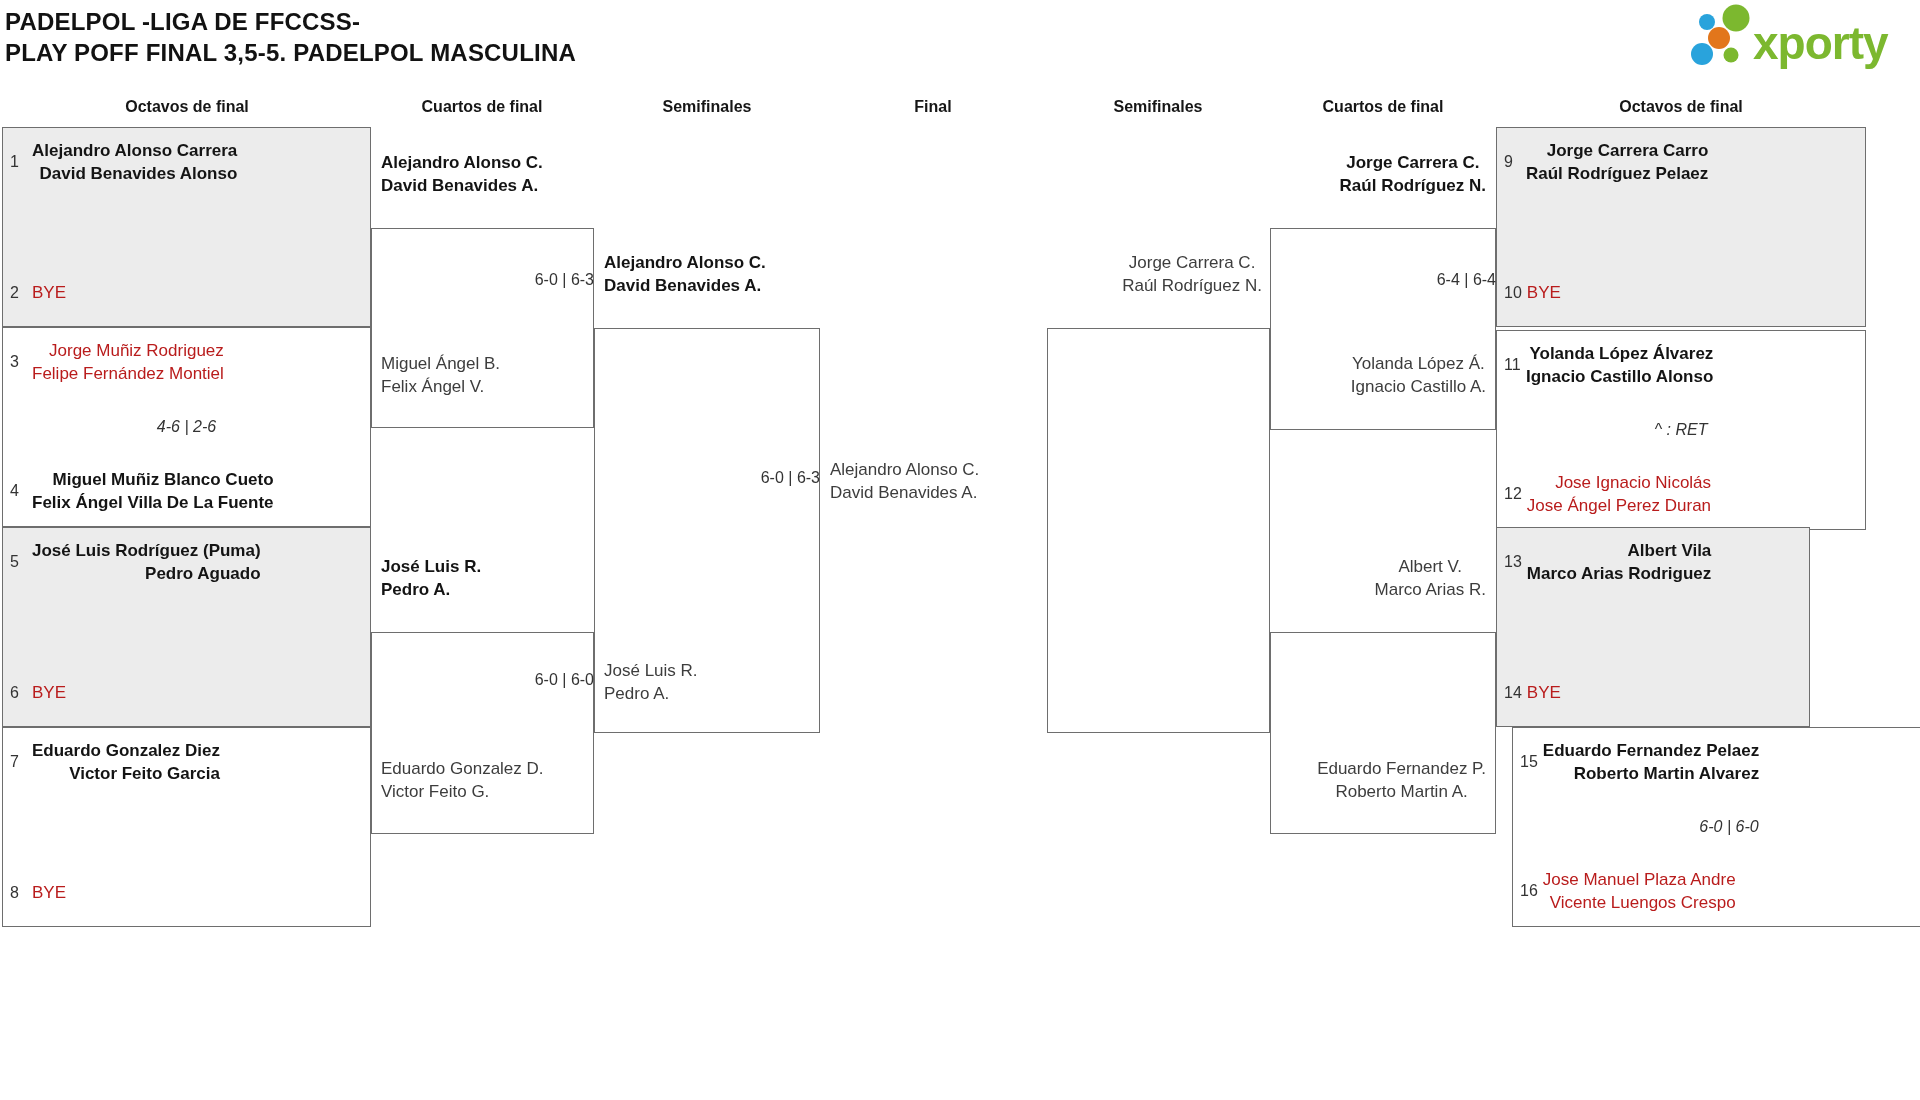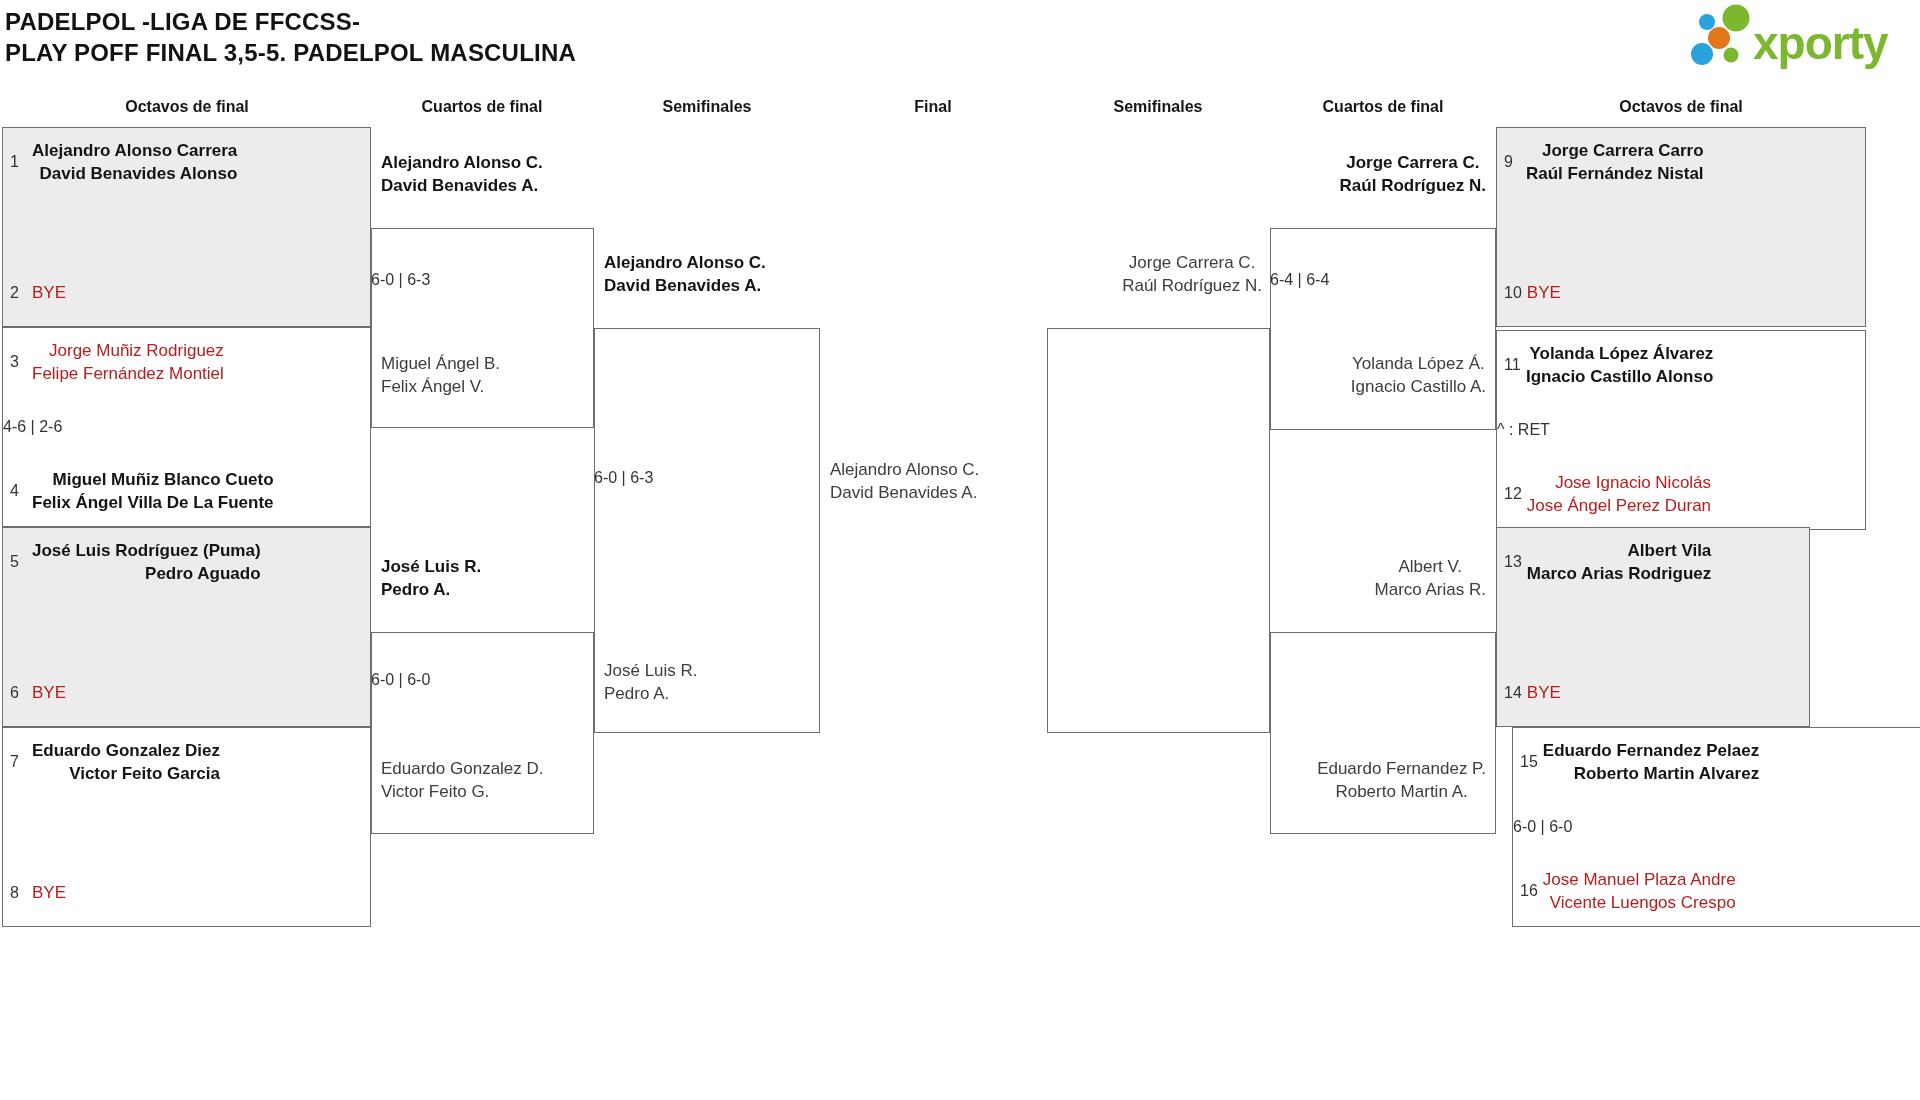--- a/index.html
+++ b/index.html
@@ -26,30 +26,30 @@
   .entry.top{top:11px;}
   .entry.bot-pair{bottom:12px;}
   .entry.bot-bye{bottom:22px;}
   .seed{flex:0 0 auto;min-width:17px;font-size:16px;color:#333333;}
   .names{display:flex;flex-direction:column;min-width:0;align-items:flex-end;}
   .names span{display:block;font-size:17px;line-height:23px;color:#b91c1c;white-space:nowrap;}
   .names.winner span{font-weight:700;color:#141414;}
 
   
   .bscore{position:absolute;left:0;right:0;top:50%;transform:translateY(-50%);
-          text-align:left;font-size:16px;color:#333333;}
+          text-align:center;font-size:16px;color:#333333;font-style:italic;}
 
   
   .adv{position:absolute;white-space:nowrap;}
   .adv span{display:block;font-size:17px;line-height:23px;color:#3d3d3d;}
   .adv.bold span{font-weight:700;color:#141414;}
   .adv.right{text-align:center;}
 
   
-  .score{position:absolute;text-align:left;font-size:16px;color:#333333;white-space:nowrap;}
+  .score{position:absolute;text-align:right;font-size:16px;color:#333333;white-space:nowrap;}
 </style>
 </head>
 <body>
 
 <div class="stage">
 
   <div class="title">
     <div>PADELPOL -LIGA DE FFCCSS-</div>
     <div>PLAY POFF FINAL 3,5-5. PADELPOL MASCULINA</div>
   </div>
@@ -138,21 +138,21 @@
         <span></span>
       </div>
     </div>
   </div>
 
   <div class="box gray" style="left:1496px;top:127px;width:370px;height:200px">
     <div class="entry top">
       <span class="seed">9</span>
       <div class="names winner">
         <span>Jorge Carrera Carro</span>
-        <span>Raúl Fernández Nistal</span>
+        <span>Raúl Rodríguez Pelaez</span>
       </div>
     </div>
     <div class="entry bot-bye">
       <span class="seed">10</span>
       <div class="names">
         <span>BYE</span>
         <span></span>
       </div>
     </div>
   </div>

